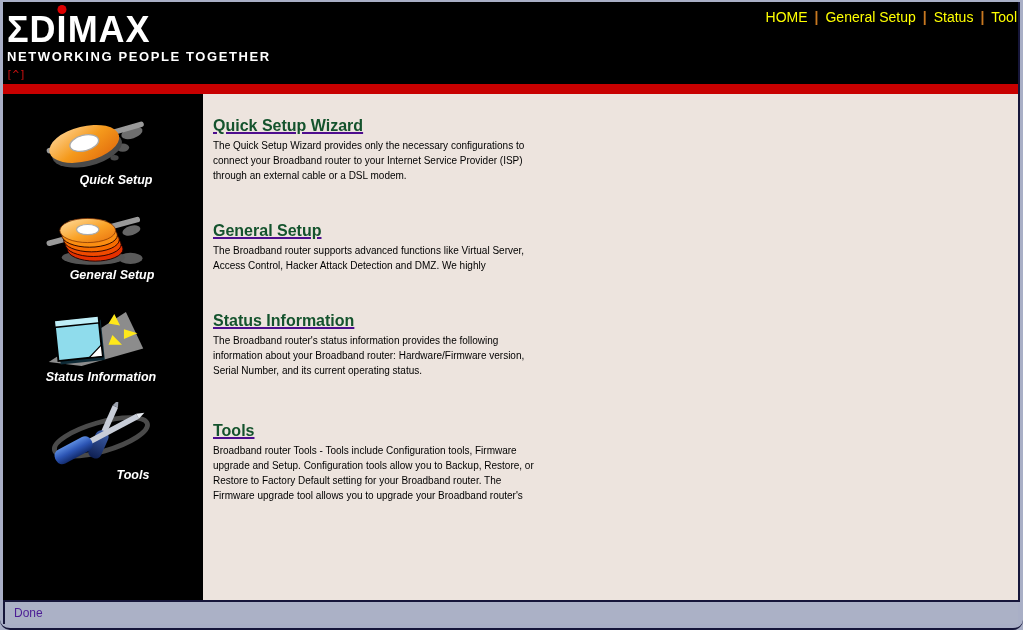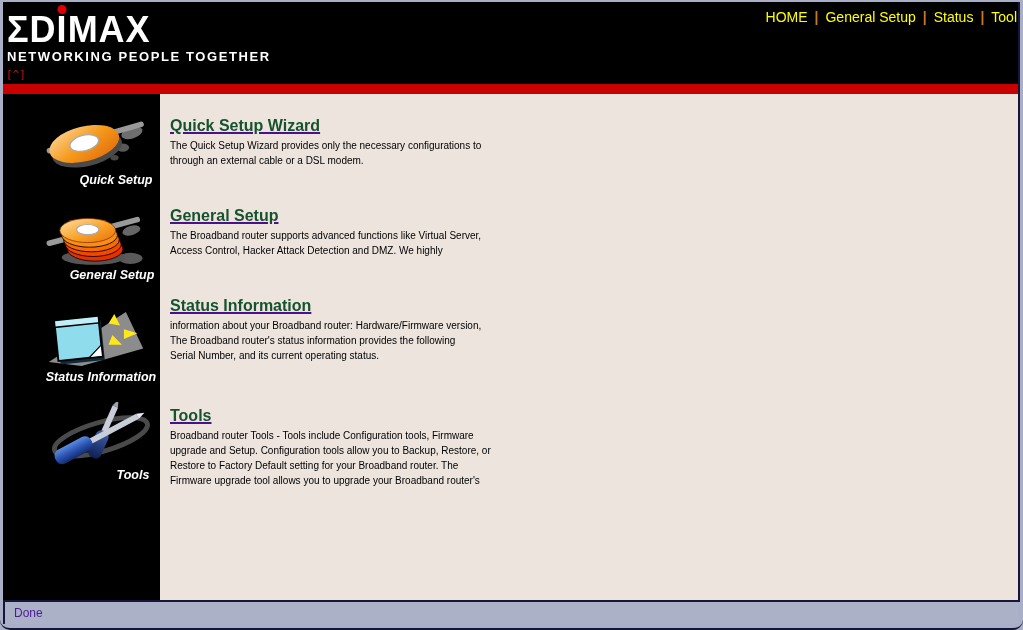--- a/index.html
+++ b/index.html
@@ -55,21 +55,21 @@
   .nav .nav-link { color: #FFFF00; cursor: pointer; }
   .nav .sep { color: #C87820; padding: 0 7px; font-weight: bold; }
   .broken-img {
     position: absolute; left: 3px; top: 66px;
     color: #CC1111; font-size: 11px; font-family: "DejaVu Sans Mono", monospace;
   }
   
   .redbar { height: 10px; background: #C80000; }
   
   .main { display: flex; height: 510px; }
-  .sidebar { width: 157px; background: #000; position: relative; flex: none; }
+  .sidebar { width: 200px; background: #000; position: relative; flex: none; }
   .side-item { position: absolute; left: 0; width: 190px; cursor: pointer; }
   .side-item svg { position: absolute; }
   .side-label {
     position: absolute; left: 0; right: 0; text-align: center;
     color: #fff; font-size: 12.5px; font-weight: bold; font-style: italic;
     white-space: nowrap;
   }
   .content {
     flex: 1; background: #EDE4DE;
     padding: 23px 14px 0 10px; overflow: hidden;
@@ -204,33 +204,34 @@
           <div class="side-label" style="top:84px;transform:translateX(35px);">Tools</div>
         </div>
 
       </div>
 
       <div class="content">
 
         <div class="section">
           <h2>Quick Setup Wizard</h2>
           <div class="line">The Quick Setup Wizard provides only the necessary configurations to</div>
+          <div class="line">connect your Broadband router to your Internet Service Provider (ISP)</div>
           <div class="line">through an external cable or a DSL modem.</div>
         </div>
 
         <div class="section">
           <h2>General Setup</h2>
           <div class="line">The Broadband router supports advanced functions like Virtual Server,</div>
           <div class="line">Access Control, Hacker Attack Detection and DMZ. We highly</div>
         </div>
 
         <div class="section" style="margin-bottom:44px;">
           <h2>Status Information</h2>
+          <div class="line">The Broadband router's status information provides the following</div>
           <div class="line">information about your Broadband router: Hardware/Firmware version,</div>
-          <div class="line">The Broadband router's status information provides the following</div>
           <div class="line">Serial Number, and its current operating status.</div>
         </div>
 
         <div class="section last">
           <h2>Tools</h2>
           <div class="line">Broadband router Tools - Tools include Configuration tools, Firmware</div>
           <div class="line">upgrade and Setup. Configuration tools allow you to Backup, Restore, or</div>
           <div class="line">Restore to Factory Default setting for your Broadband router. The</div>
           <div class="line">Firmware upgrade tool allows you to upgrade your Broadband router's</div>
         </div>

